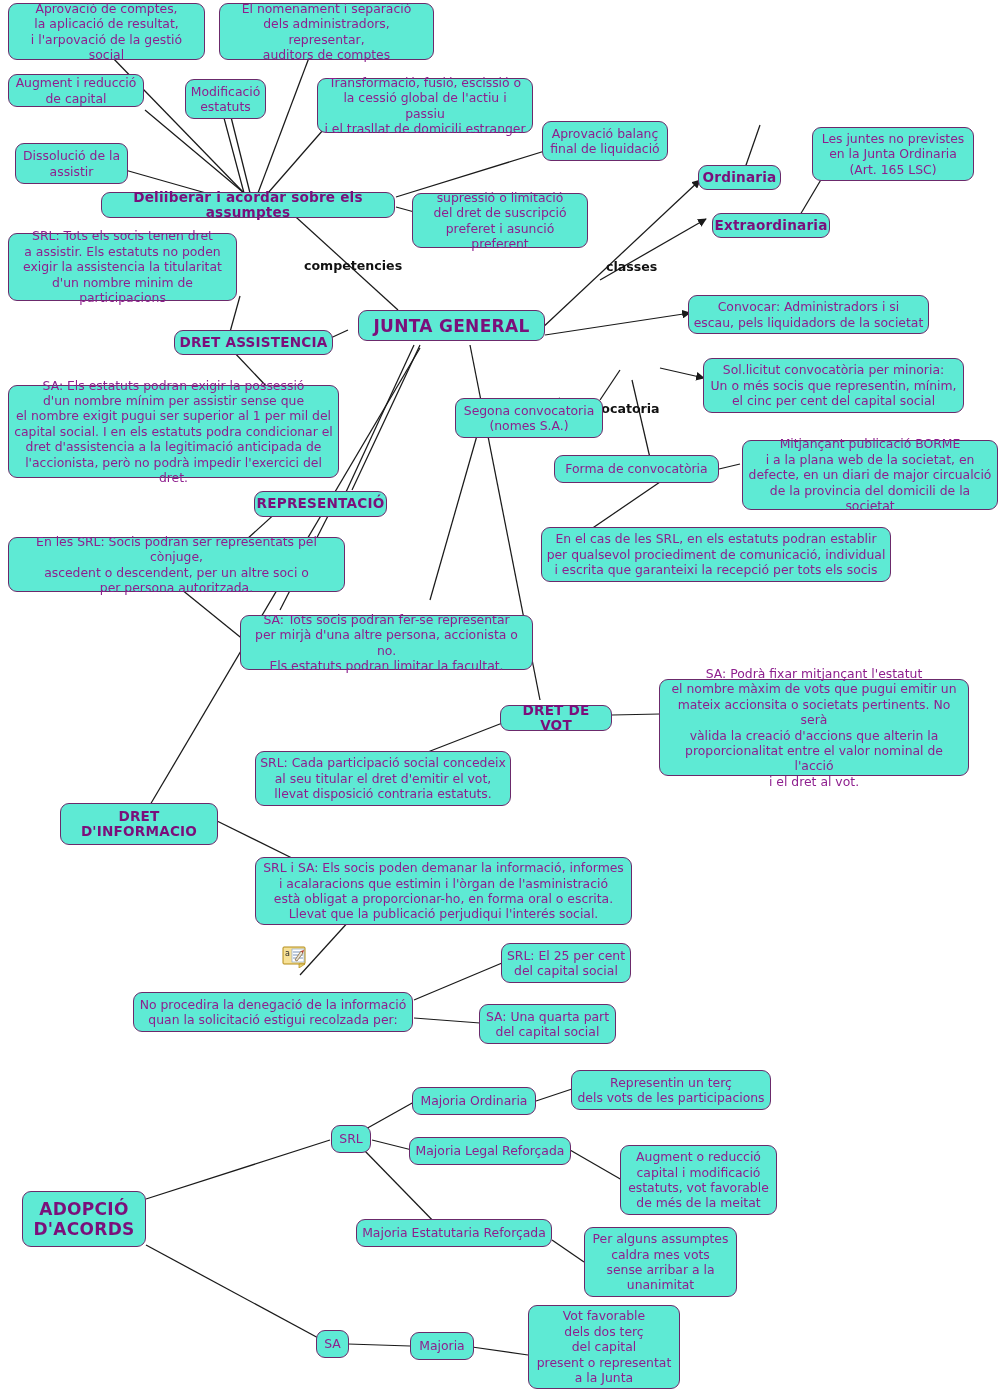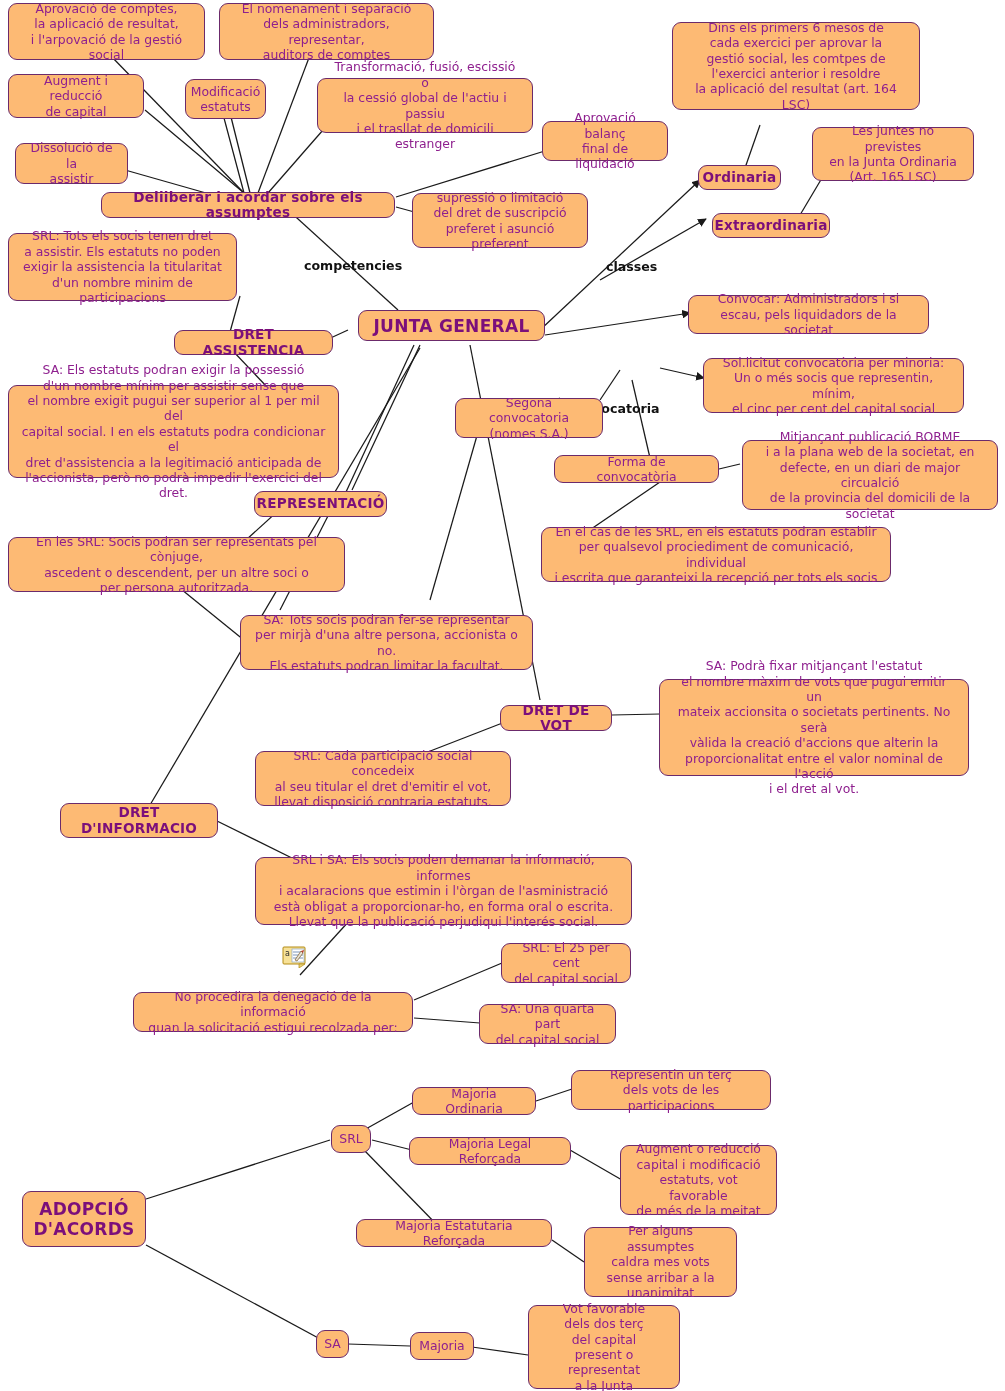--- a/index.html
+++ b/index.html
@@ -16,28 +16,28 @@
   }
   #edges{
     position:absolute;
     left:0;top:0;
     width:1005px;height:1391px;
     pointer-events:none;
   }
   .node{
     position:absolute;
     box-sizing:border-box;
-    background:#fdba74;
+    background:#5eead4;
     border:1.3px solid #6b2a6b;
     border-radius:9px;
     color:#8e1f8e;
     font-size:12.4px;
     line-height:15.4px;
     text-align:center;
-    padding:4px 12px;
+    padding:4px 4px;
     display:flex;
     align-items:center;
     justify-content:center;
     white-space:pre-line;
   }
   .node.big{
     font-size:17px;
     font-weight:bold;
     color:#7b0f7b;
     line-height:20px;
@@ -135,21 +135,21 @@
   </svg>
 
   <div class="node" style="left:8px;top:3px;width:197px;height:57px;">Aprovació de comptes,
 la aplicació de resultat,
 i l'arpovació de la gestió social</div>
 
   <div class="node" style="left:219px;top:3px;width:215px;height:57px;">El nomenament i separació
 dels administradors, representar,
 auditors de comptes</div>
 
-  <div class="node" style="left:8px;top:74px;width:136px;height:44px;">Augment i reducció
+  <div class="node" style="left:8px;top:74px;width:136px;height:33px;">Augment i reducció
 de capital</div>
 
   <div class="node" style="left:185px;top:79px;width:81px;height:40px;">Modificació
 estatuts</div>
 
   <div class="node" style="left:317px;top:78px;width:216px;height:55px;">Transformació, fusió, escissió o
 la cessió global de l'actiu i passiu
 i el trasllat de domicili estranger</div>
 
   <div class="node" style="left:542px;top:121px;width:126px;height:40px;text-align:center;">Aprovació balanç
@@ -157,25 +157,20 @@
 
   <div class="node" style="left:15px;top:143px;width:113px;height:41px;">Dissolució de la
 assistir</div>
 
   <div class="node mid" style="left:101px;top:192px;width:294px;height:26px;">Deliiberar i acordar sobre els assumptes</div>
 
   <div class="node" style="left:412px;top:193px;width:176px;height:55px;">supressió o limitació
 del dret de suscripció
 preferet i asunció preferent</div>
 
-  <div class="node" style="left:672px;top:22px;width:248px;height:88px;">Dins els primers 6 mesos de
-cada exercici per aprovar la
-gestió social, les comtpes de
-l'exercici anterior i resoldre
-la aplicació del resultat (art. 164 LSC)</div>
 
   <div class="node" style="left:812px;top:127px;width:162px;height:54px;">Les juntes no previstes
 en la Junta Ordinaria
 (Art. 165 LSC)</div>
 
   <div class="node mid" style="left:698px;top:165px;width:83px;height:25px;">Ordinaria</div>
 
   <div class="node mid" style="left:712px;top:213px;width:118px;height:25px;">Extraordinaria</div>
 
   <div class="elabel" style="left:304px;top:258px;">competencies</div>
@@ -235,21 +230,21 @@
 el nombre màxim de vots que pugui emitir un
 mateix accionsita o societats pertinents. No serà
 vàlida la creació d'accions que alterin la
 proporcionalitat entre el valor nominal de l'acció
 i el dret al vot.</div>
 
   <div class="node" style="left:255px;top:751px;width:256px;height:55px;">SRL: Cada participació social concedeix
 al seu titular el dret d'emitir el vot,
 llevat disposició contraria estatuts.</div>
 
-  <div class="node mid" style="left:60px;top:803px;width:158px;height:35px;">DRET D'INFORMACIO</div>
+  <div class="node mid" style="left:60px;top:803px;width:158px;height:42px;">DRET D'INFORMACIO</div>
 
   <div class="node" style="left:255px;top:857px;width:377px;height:68px;">SRL i SA: Els socis poden demanar la informació, informes
 i acalaracions que estimin i l'òrgan de l'asministració
 està obligat a proporcionar-ho, en forma oral o escrita.
 Llevat que la publicació perjudiqui l'interés social.</div>
 
   <svg class="note-icon" style="left:282px;top:946px;" viewBox="0 0 26 22">
     <rect x="1" y="1" width="22" height="17" rx="1" fill="#f7e197" stroke="#b38b14" stroke-width="1"></rect>
     <rect x="10" y="3" width="12" height="13" fill="#ffffff" stroke="#8fa8c8" stroke-width=".7"></rect>
     <line x1="11" y1="6" x2="21" y2="6" stroke="#5a7ca8" stroke-width=".8"></line>

